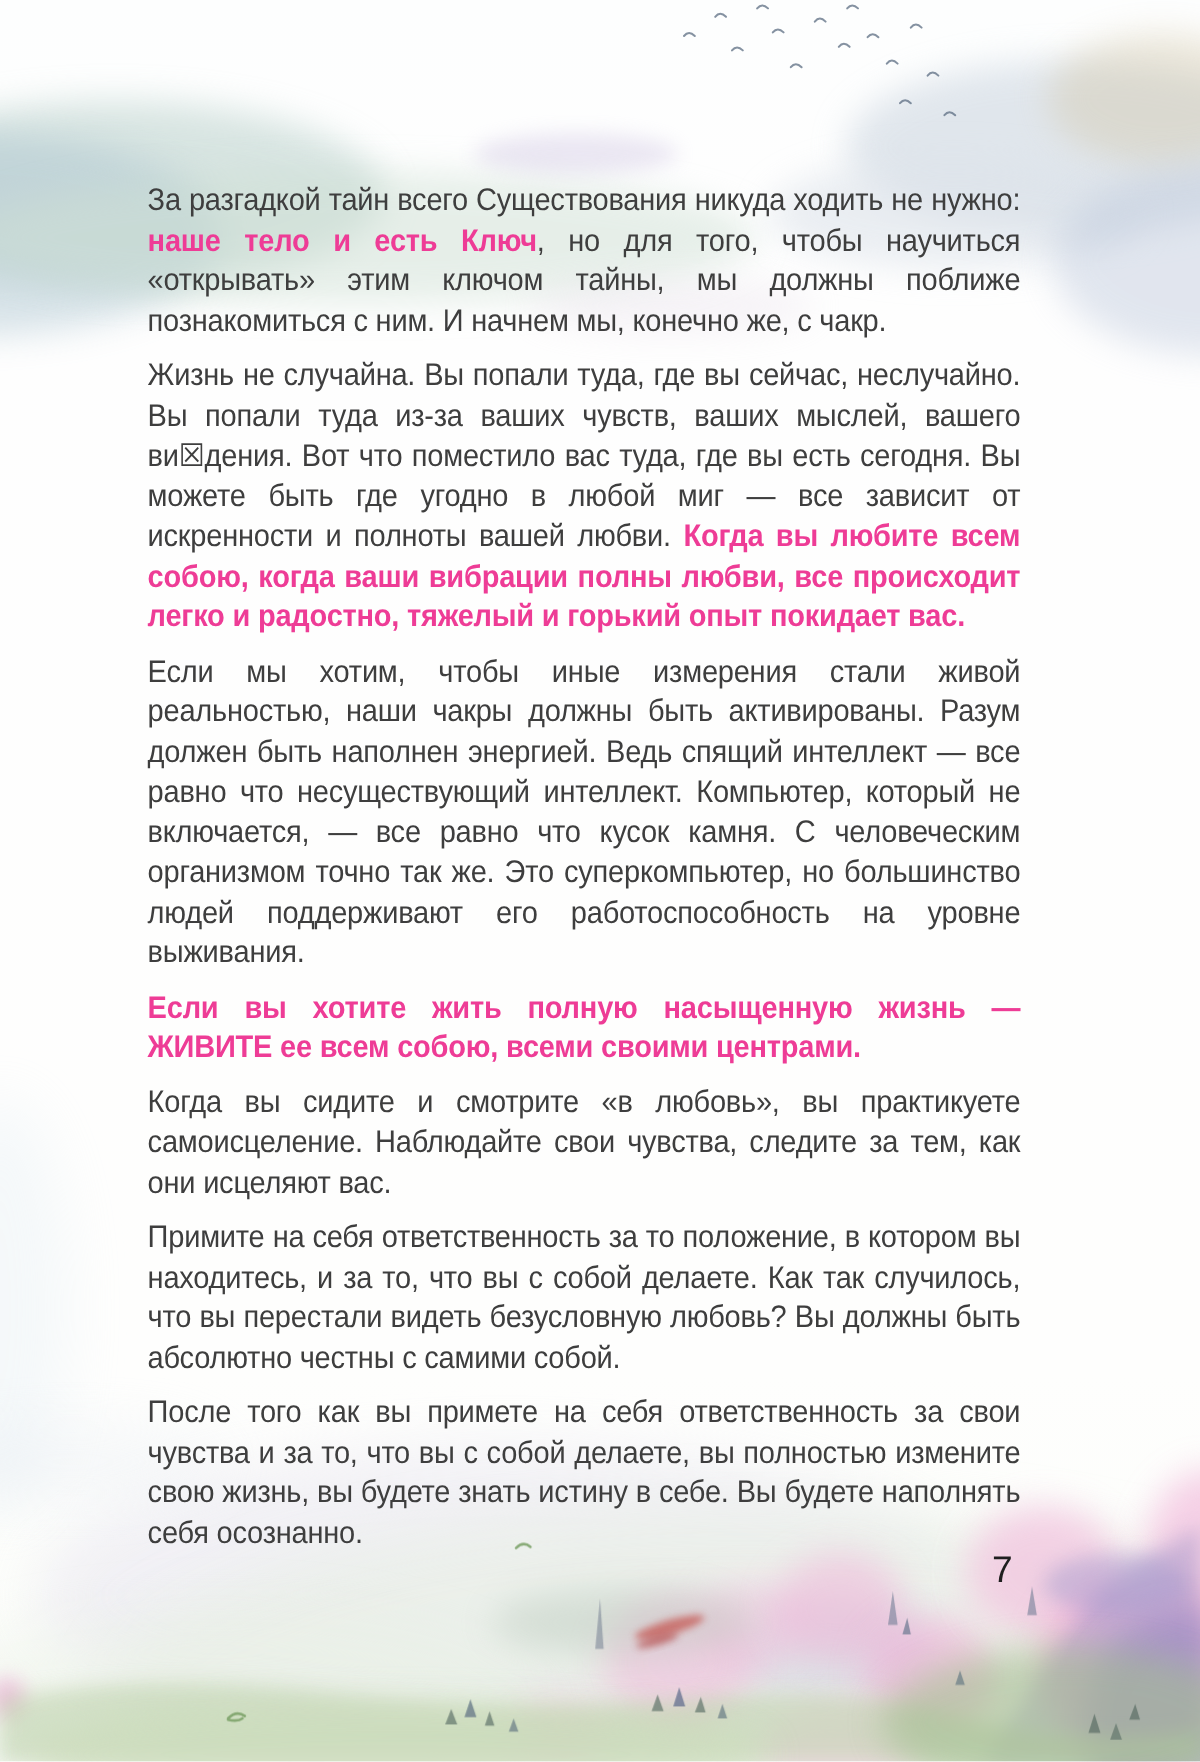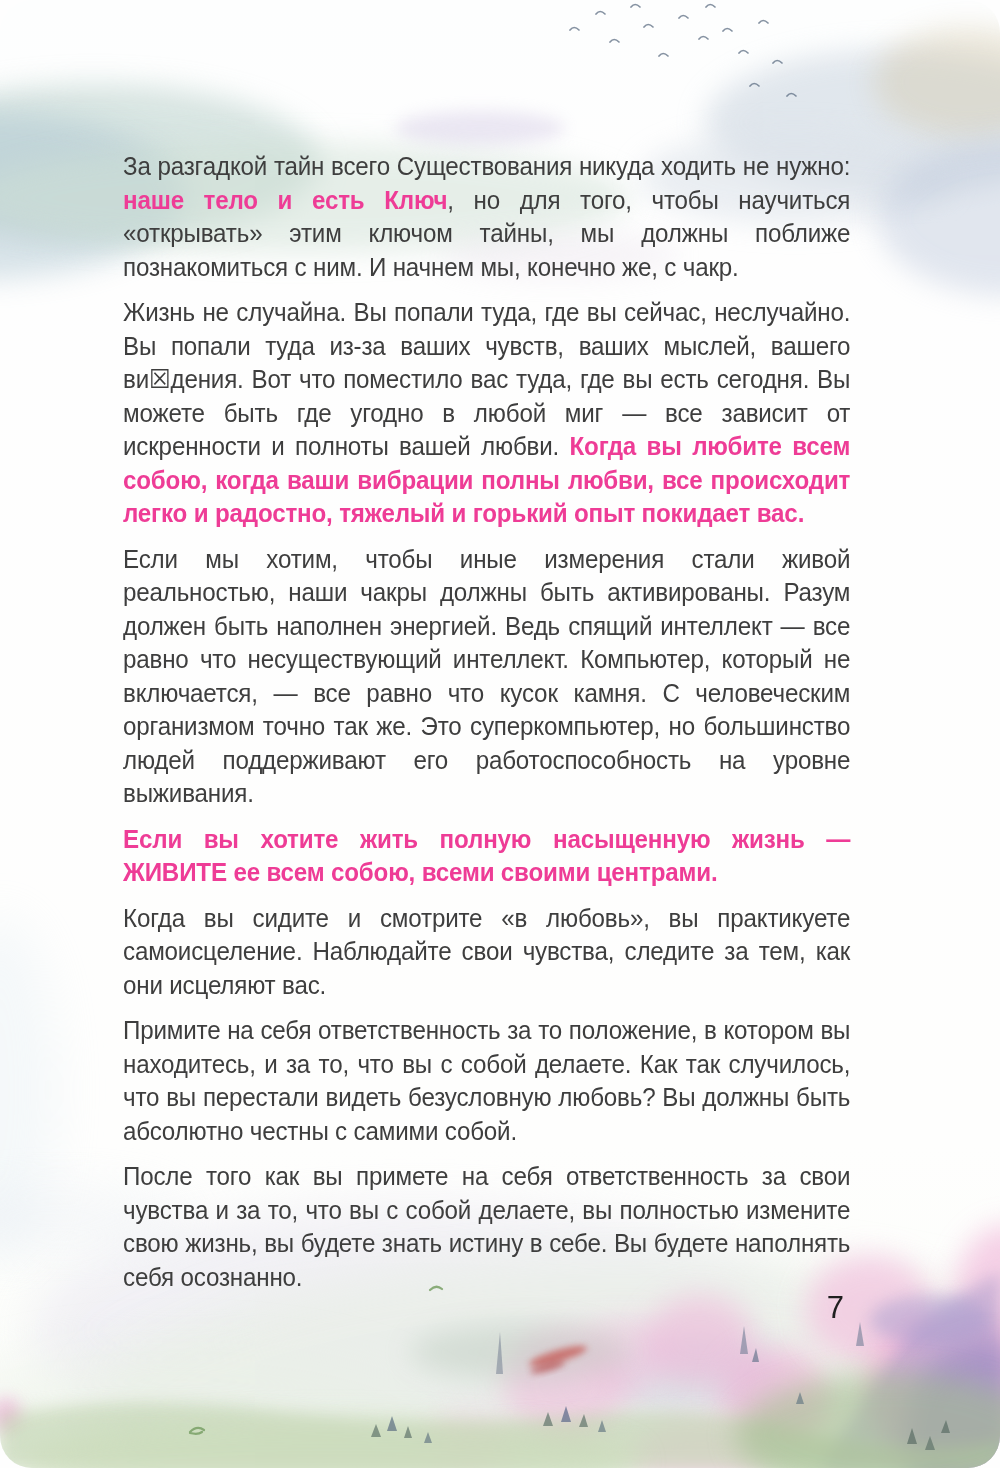--- a/index.html
+++ b/index.html
@@ -5,21 +5,20 @@
   html,body{margin:0;padding:0;}
   body{
     width:1000px;height:1468px;
     background:#fefefe;
     font-family:"Liberation Sans",sans-serif;
     overflow:hidden;position:relative;
   }
   .page{
     position:relative;width:1000px;height:1468px;overflow:hidden;
     background:linear-gradient(180deg,#fdfefe 0%,#fefefe 12%,#fefefd 78%,#fbfdf9 100%);
-    border-radius:32px;
   }
   .bg-svg{position:absolute;left:0;top:0;width:1000px;height:1468px;pointer-events:none;}
   .text-col{
     position:absolute;left:123px;top:150px;width:782px;
     transform:scaleX(0.93);transform-origin:0 0;
     font-size:26px;line-height:33.5px;letter-spacing:-0.2px;
     color:var(--body-color,#3e3e3e);
     text-align:justify;
     hyphens:auto;-webkit-hyphens:auto;
   }

